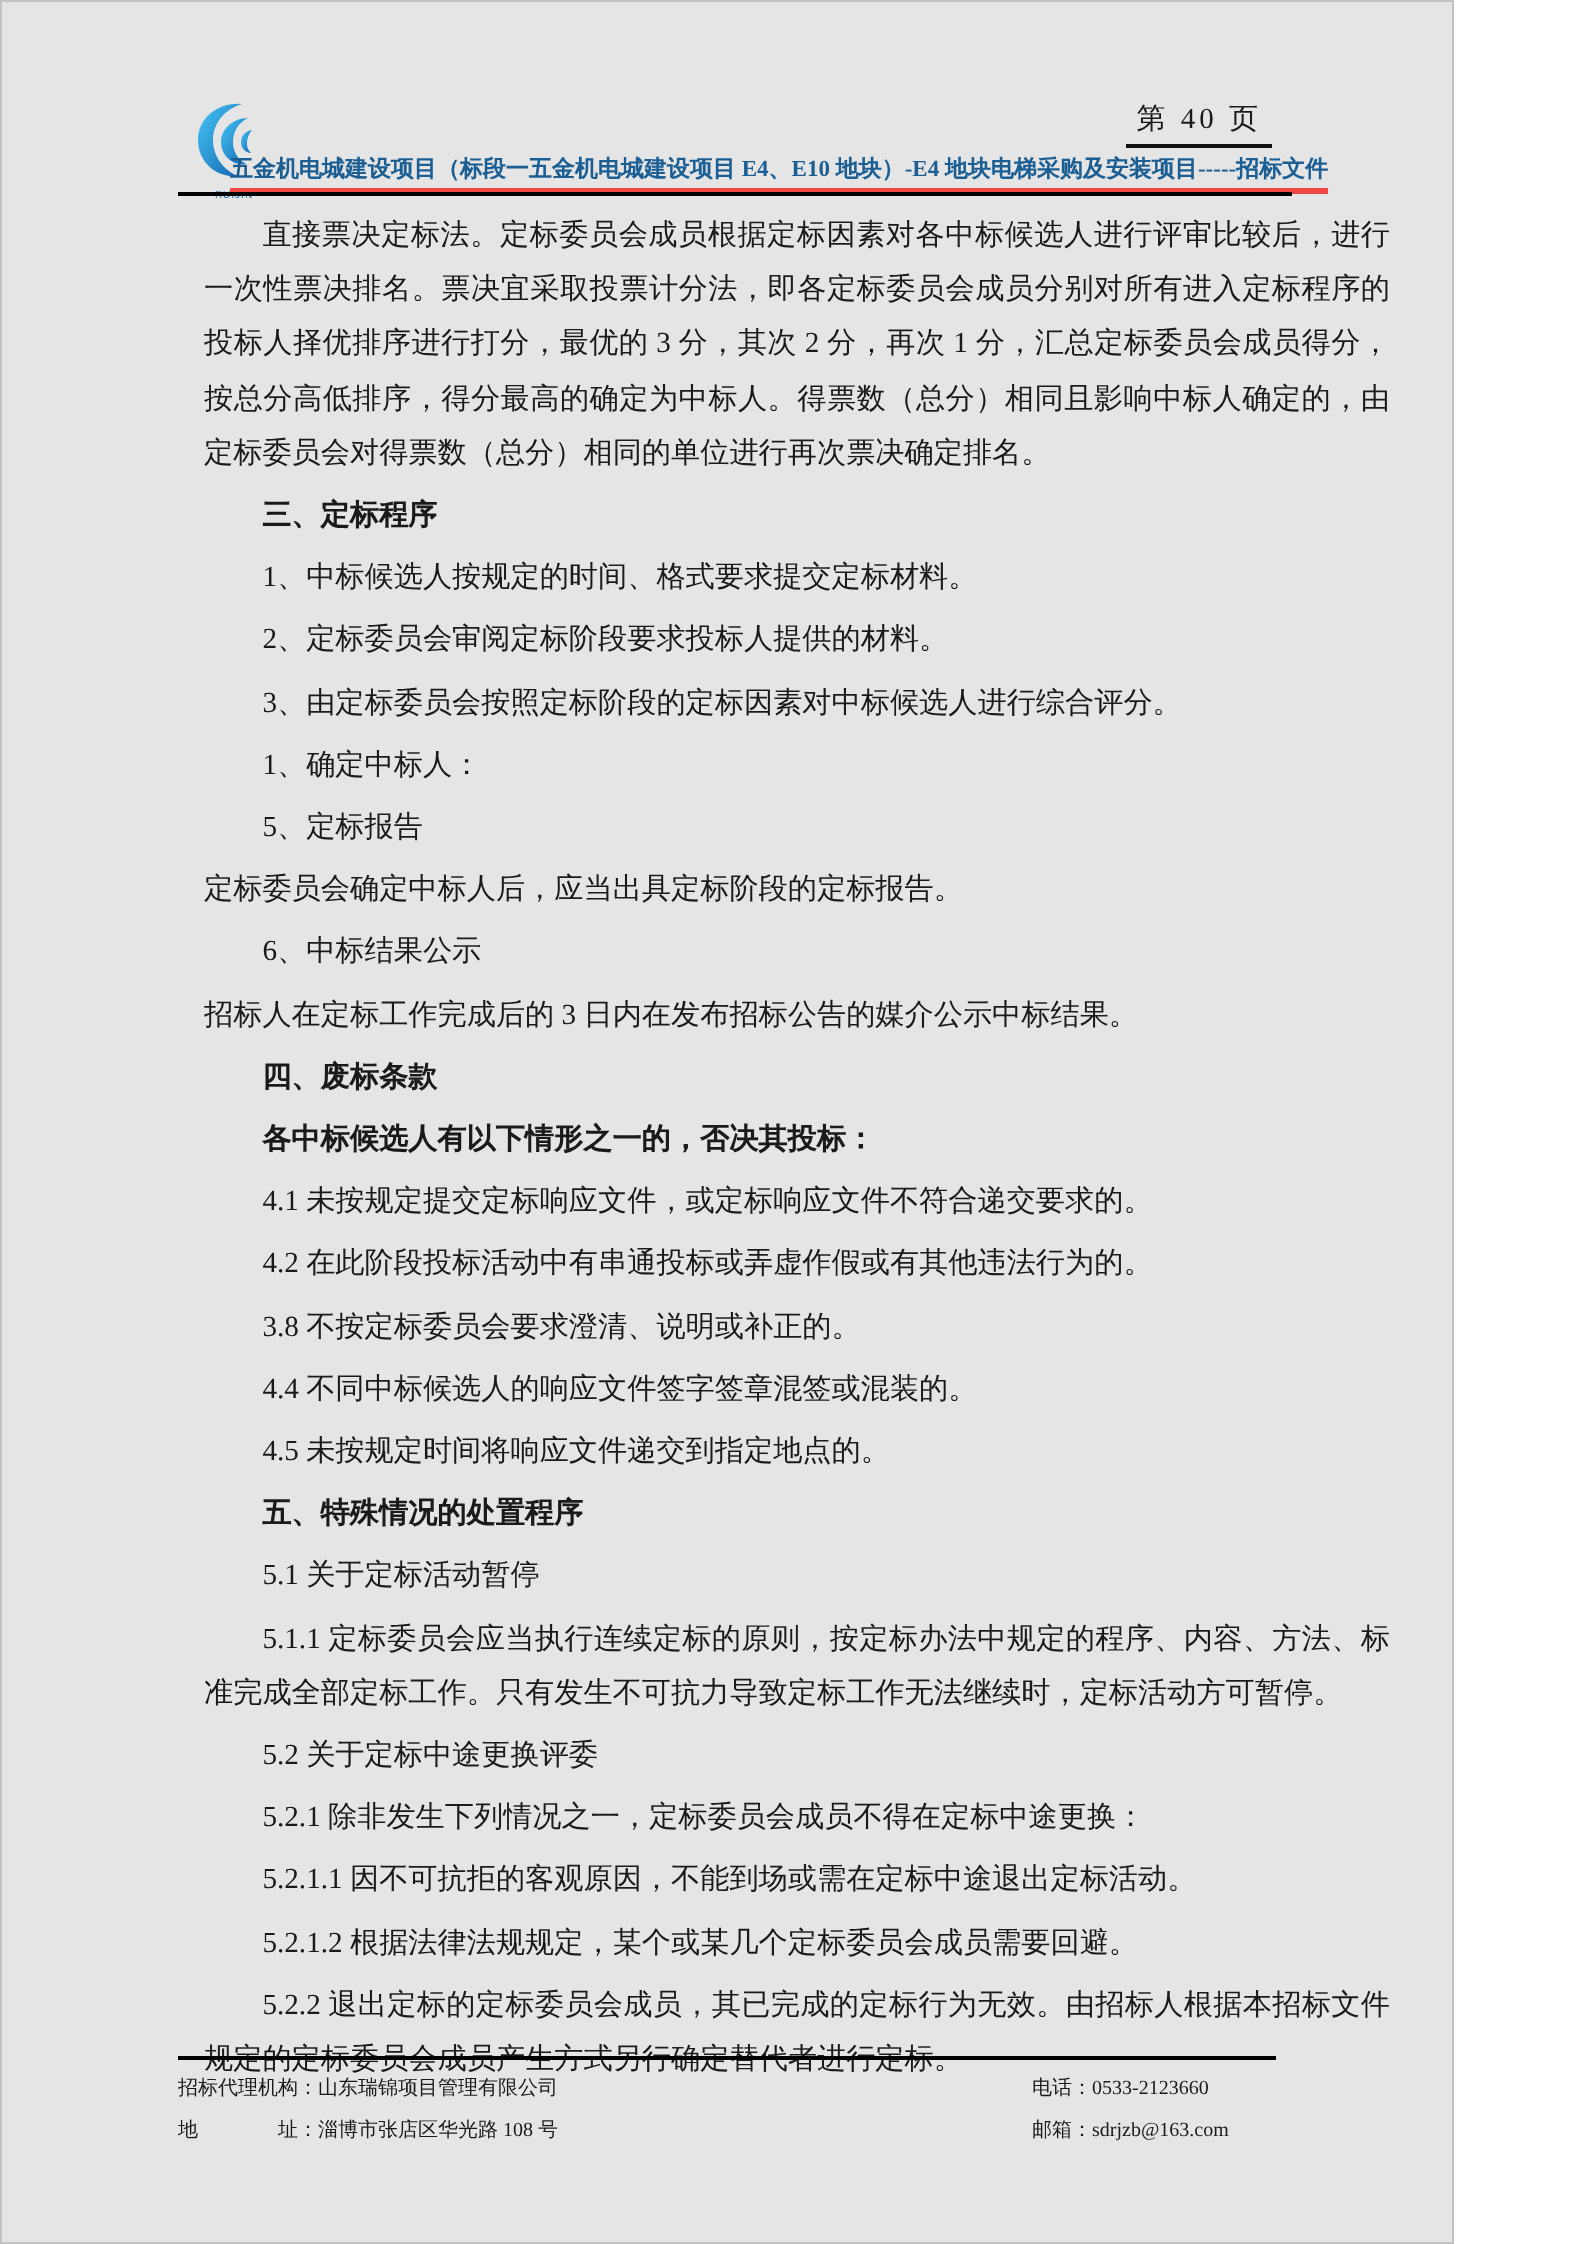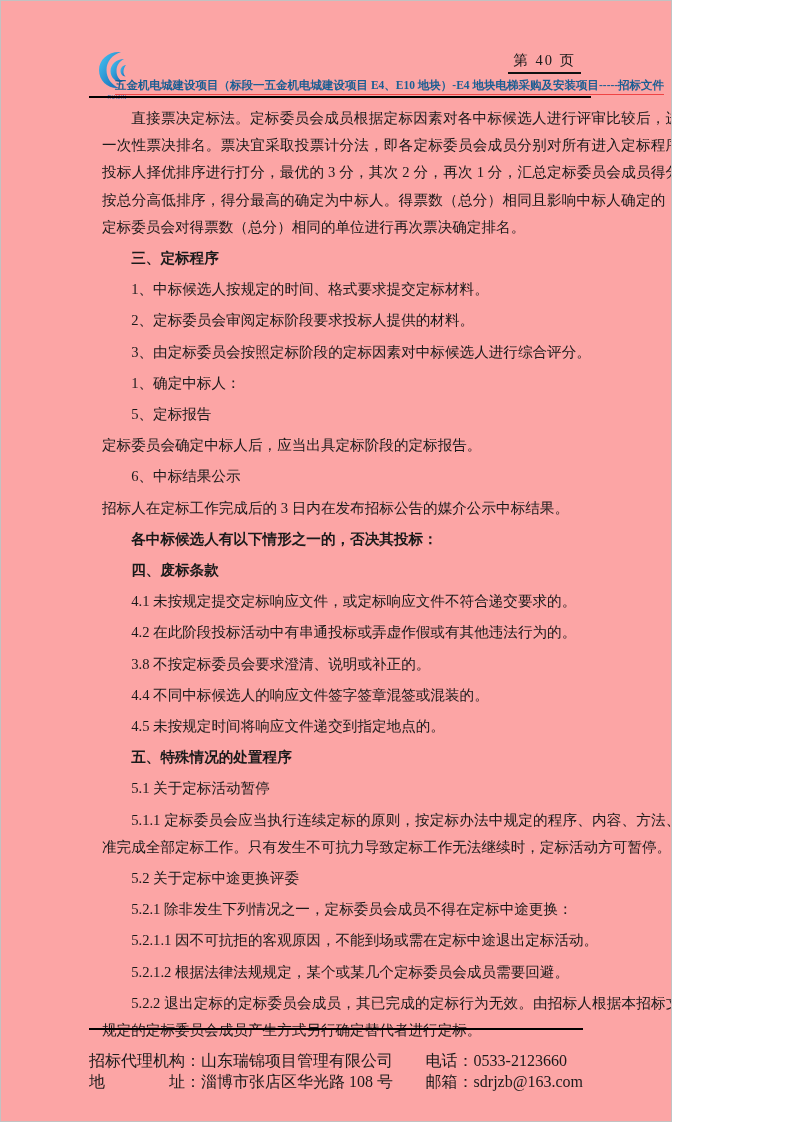--- a/index.html
+++ b/index.html
@@ -1,19 +1,19 @@
 <!DOCTYPE html>
 <html style="--title-blue: #1b5e93; --logo-dark: #1565b0;"><head>
 <meta charset="utf-8">
 <style>
   html,body { margin:0; padding:0; background:#ffffff; }
   .page {
     position: relative;
-    width: 672px; height: 1122px;
-    background: #fca5a5;
+    width: 727px; height: 1122px;
+    background: #e5e5e5;
     border: 1px solid #c2c2c2;
     box-sizing: border-box;
     font-family: "Liberation Serif", "DejaVu Serif", serif;
     color: #1a1a1a;
     overflow: hidden;
   }
 
   
   .logo { position: absolute; left: 95px; top: 49px; width: 42px; text-align: center; }
   .logo-wordmark {
@@ -28,21 +28,21 @@
     font-size: 14.5px; line-height: 19px;
     letter-spacing: 2px;
     padding: 0 5px 2px 5px;
     border-bottom: 2px solid #111;
   }
   .doc-title {
     position: absolute; left: 114px; top: 77px;
     font-size: 11.5px; line-height: 15px;
     color: var(--title-blue, #1b5e93);
     white-space: nowrap;
-    border-bottom: 1px solid #ef4444;
+    border-bottom: 3px solid #ef4444;
     padding-bottom: 1px;
     font-weight: bold;
   }
   .header-rule {
     position: absolute; left: 88px; right: 80px; top: 95px;
     border-top: 2px solid #000;
   }
 
   
   .doc-body {
@@ -52,22 +52,22 @@
   }
   .doc-body p { margin: 4px; }
   .indent { text-indent: 2em; }
   .flush { text-indent: 0; }
   .heading, .bold { font-weight: bold; text-indent: 2em; }
 
   
   .footer {
     position: absolute; left: 88px; right: 88px; top: 1027px;
     border-top: 2px solid #000;
-    padding-top: 20px;
-    font-size: 16px; line-height: 21px;
+    padding-top: 4px;
+    font-size: 10px; line-height: 21px;
     display: flex;
   }
   .footer-left { width: 427px; }
   .footer-right { flex: 1; }
   .footer p { margin: 0; white-space: pre; }
 </style>
 </head>
 <body>
 
 <div class="page">
@@ -97,22 +97,22 @@
       <p class="para indent">直接票决定标法。定标委员会成员根据定标因素对各中标候选人进行评审比较后，进行一次性票决排名。票决宜采取投票计分法，即各定标委员会成员分别对所有进入定标程序的投标人择优排序进行打分，最优的 3 分，其次 2 分，再次 1 分，汇总定标委员会成员得分，按总分高低排序，得分最高的确定为中标人。得票数（总分）相同且影响中标人确定的，由定标委员会对得票数（总分）相同的单位进行再次票决确定排名。</p>
       <p class="para heading">三、定标程序</p>
       <p class="para indent">1、中标候选人按规定的时间、格式要求提交定标材料。</p>
       <p class="para indent">2、定标委员会审阅定标阶段要求投标人提供的材料。</p>
       <p class="para indent">3、由定标委员会按照定标阶段的定标因素对中标候选人进行综合评分。</p>
       <p class="para indent">1、确定中标人：</p>
       <p class="para indent">5、定标报告</p>
       <p class="para flush">定标委员会确定中标人后，应当出具定标阶段的定标报告。</p>
       <p class="para indent">6、中标结果公示</p>
       <p class="para flush">招标人在定标工作完成后的 3 日内在发布招标公告的媒介公示中标结果。</p>
+      <p class="para heading">四、废标条款</p>
       <p class="para bold">各中标候选人有以下情形之一的，否决其投标：</p>
-      <p class="para heading">四、废标条款</p>
       <p class="para indent">4.1 未按规定提交定标响应文件，或定标响应文件不符合递交要求的。</p>
       <p class="para indent">4.2 在此阶段投标活动中有串通投标或弄虚作假或有其他违法行为的。</p>
       <p class="para indent">3.8 不按定标委员会要求澄清、说明或补正的。</p>
       <p class="para indent">4.4 不同中标候选人的响应文件签字签章混签或混装的。</p>
       <p class="para indent">4.5 未按规定时间将响应文件递交到指定地点的。</p>
       <p class="para heading">五、特殊情况的处置程序</p>
       <p class="para indent">5.1 关于定标活动暂停</p>
       <p class="para indent">5.1.1 定标委员会应当执行连续定标的原则，按定标办法中规定的程序、内容、方法、标准完成全部定标工作。只有发生不可抗力导致定标工作无法继续时，定标活动方可暂停。</p>
       <p class="para indent">5.2 关于定标中途更换评委</p>
       <p class="para indent">5.2.1 除非发生下列情况之一，定标委员会成员不得在定标中途更换：</p>

